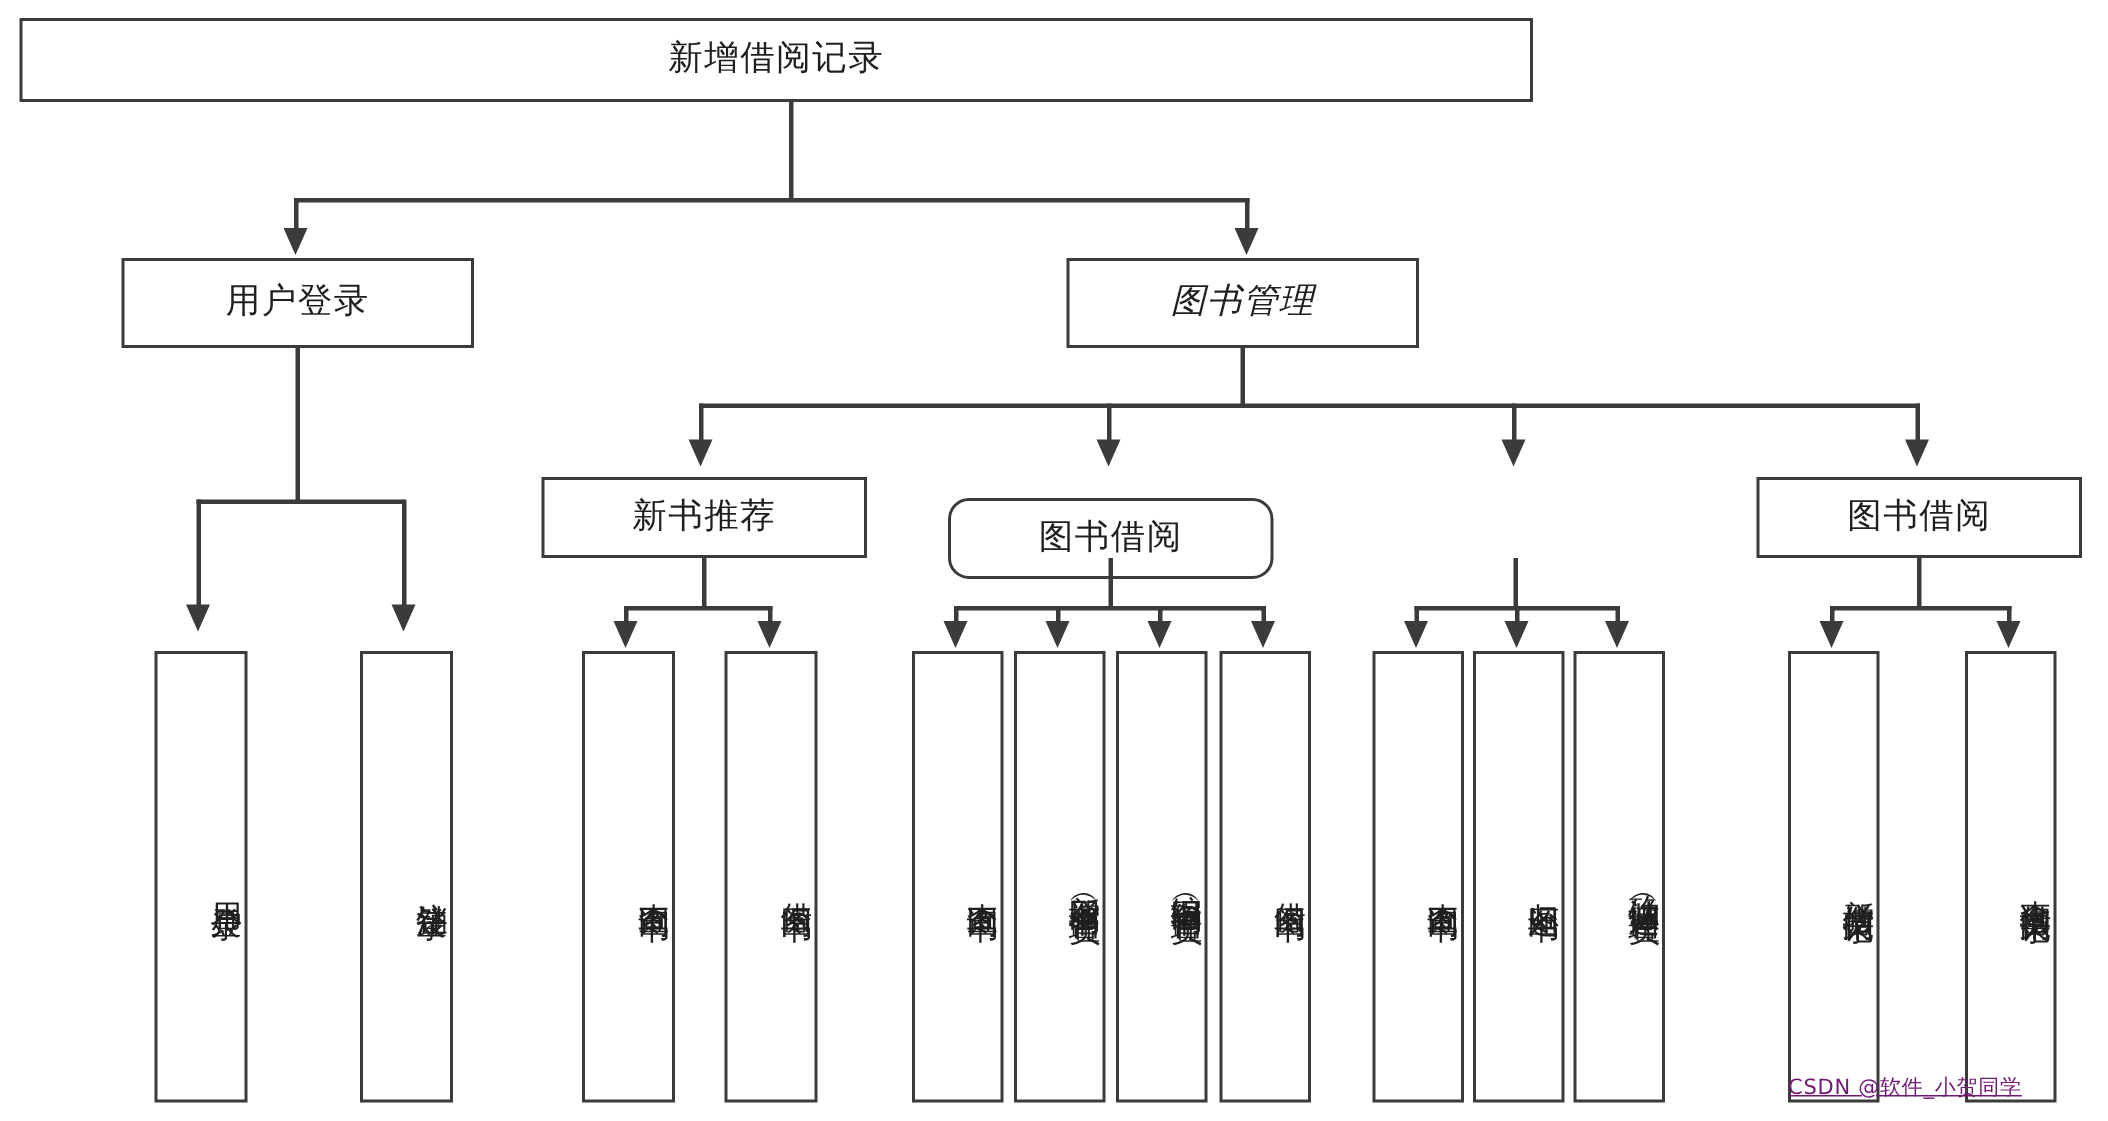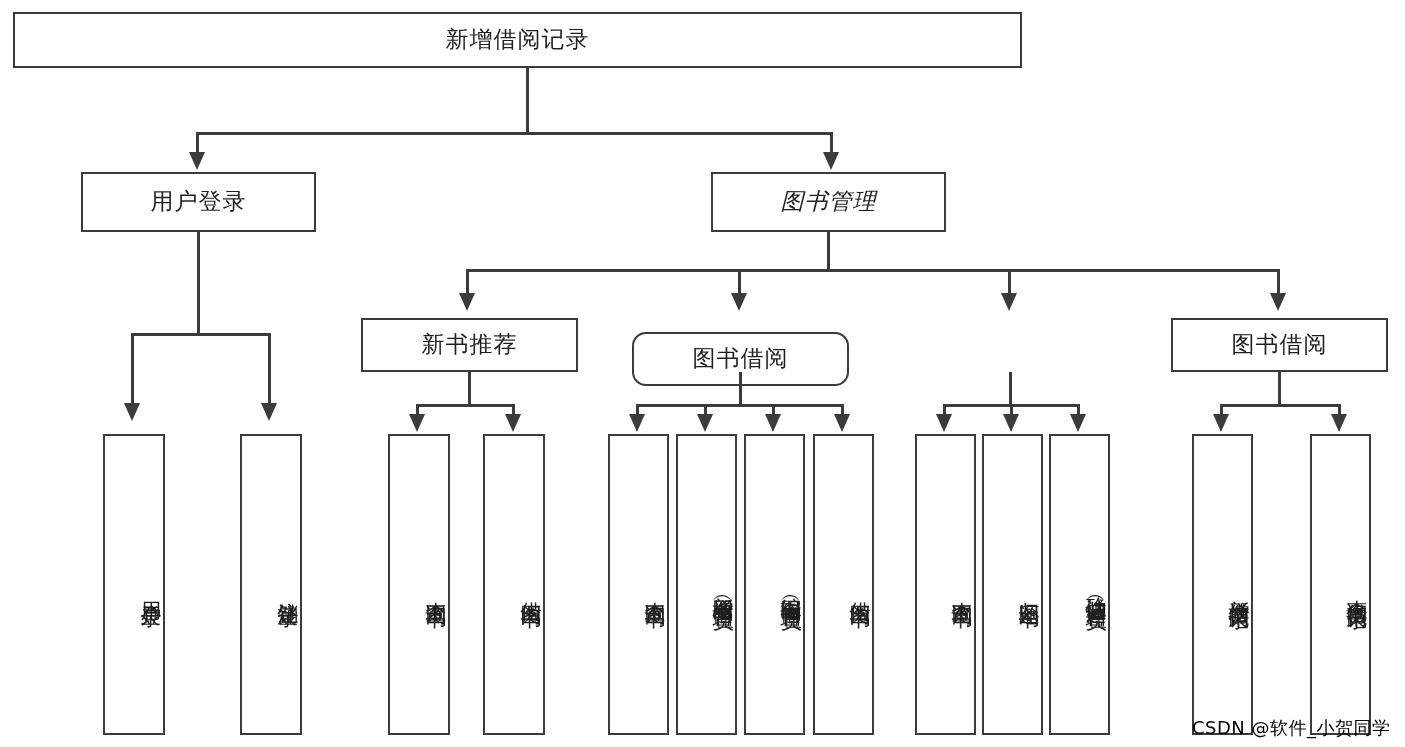--- a/index.html
+++ b/index.html
@@ -58,25 +58,26 @@
   .arrow {
     position: absolute;
     width: 0;
     height: 0;
     border-left: 8px solid transparent;
     border-right: 8px solid transparent;
     border-top: 18px solid #3b3b3b;
   }
   .watermark {
     position: absolute;
-    color: #000000;
-    font-size: 18px;
+    color: #701a75;
+    font-size: 14px;
     letter-spacing: 0.5px;
     white-space: nowrap;
     user-select: none;
+    text-decoration: underline;
   }
 </style>
 </head>
 <body>
 
 <div id="canvas">
 
   <div class="node horiz" style="left:13px; top:12px; width:1009px; height:56px;">
     <span>新增借阅记录</span>
   </div>

